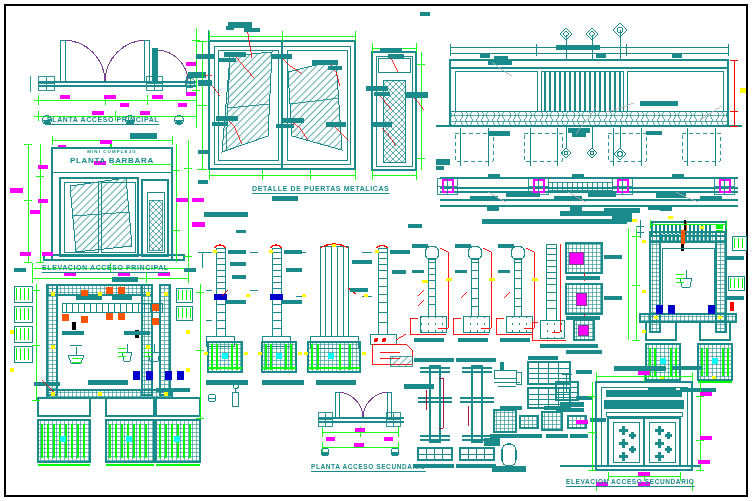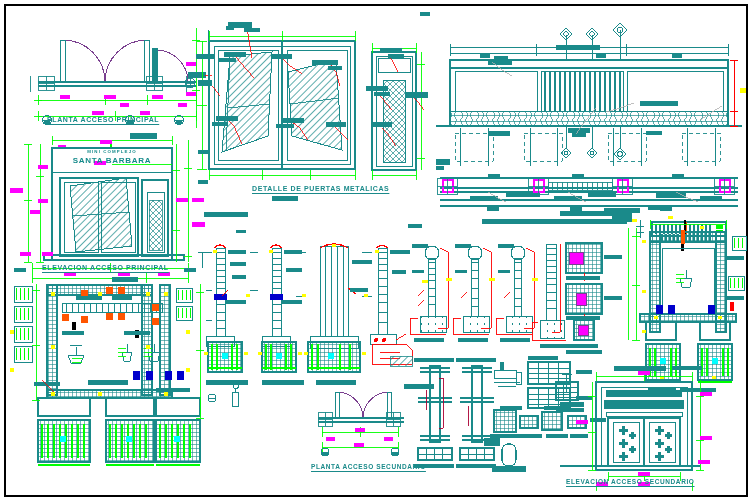--- a/index.html
+++ b/index.html
@@ -1261,21 +1261,21 @@
     <g fill="#ff00ff">
       <rect x="186" y="62" width="10" height="4"></rect>
       <rect x="186" y="92" width="10" height="4"></rect>
       <rect x="100" y="140" width="12" height="4"></rect>
       <rect x="30" y="210" width="10" height="4"></rect>
       <rect x="192" y="198" width="12" height="4"></rect>
     </g>
   </svg>
 
   <div class="sgn small" style="left:52px; top:149px; width:120px;">MINI COMPLEJO</div>
-  <div class="sgn big" style="left:52px; top:156px; width:120px;">SANTA BARBARA</div>
+  <div class="sgn big" style="left:52px; top:156px; width:120px;">PLANTA BARBARA</div>
 
   <div class="ttl s7" style="left:47px; top:116px;">PLANTA ACCESO PRINCIPAL</div>
 
   <div class="ttl s7" style="left:42px; top:264px;">ELEVACION ACCESO PRINCIPAL</div>
 
   <div class="ttl s7" style="left:252px; top:185px;">DETALLE DE PUERTAS METALICAS</div>
 
   <div class="ttl s65" style="left:311px; top:463px;">PLANTA ACCESO SECUNDARIO</div>
 
   <div class="ttl s65" style="left:566px; top:478px;">ELEVACION ACCESO SECUNDARIO</div>

